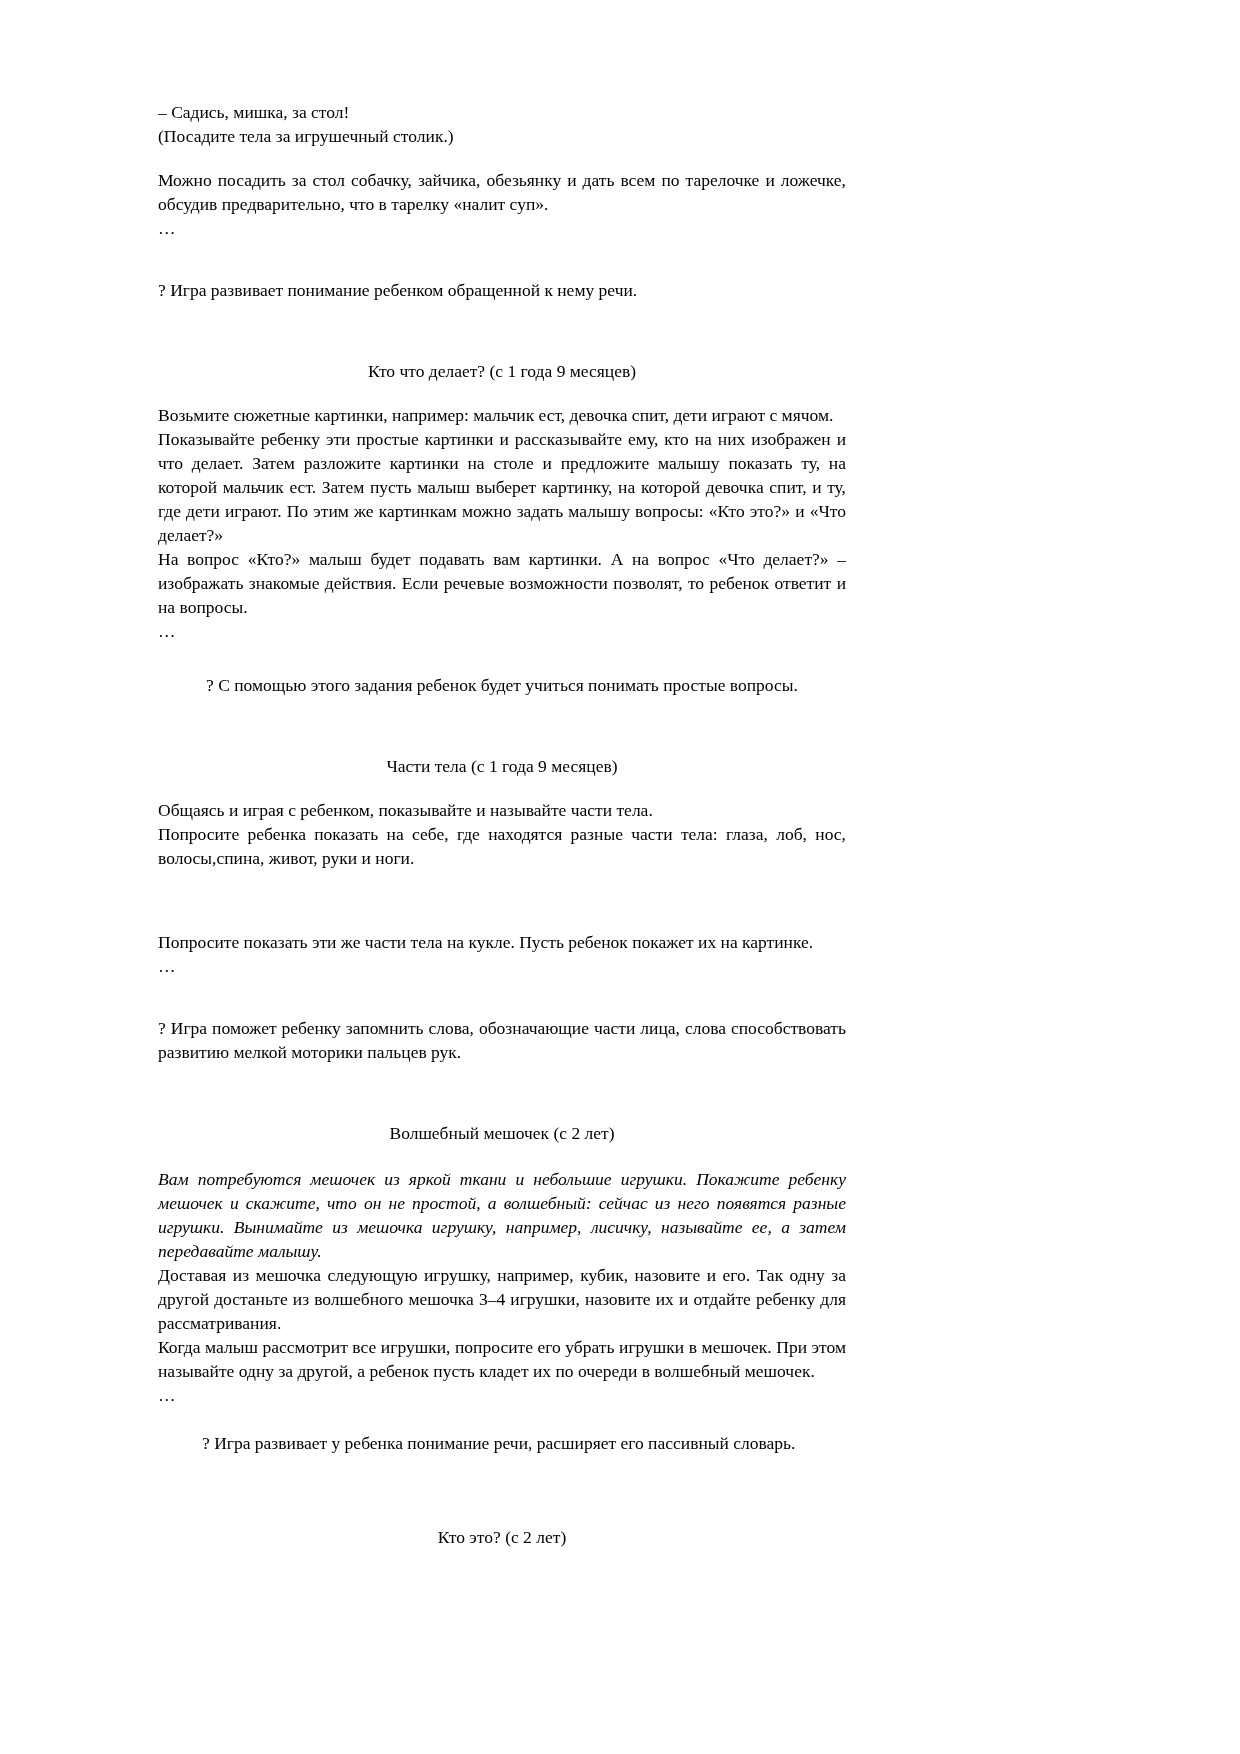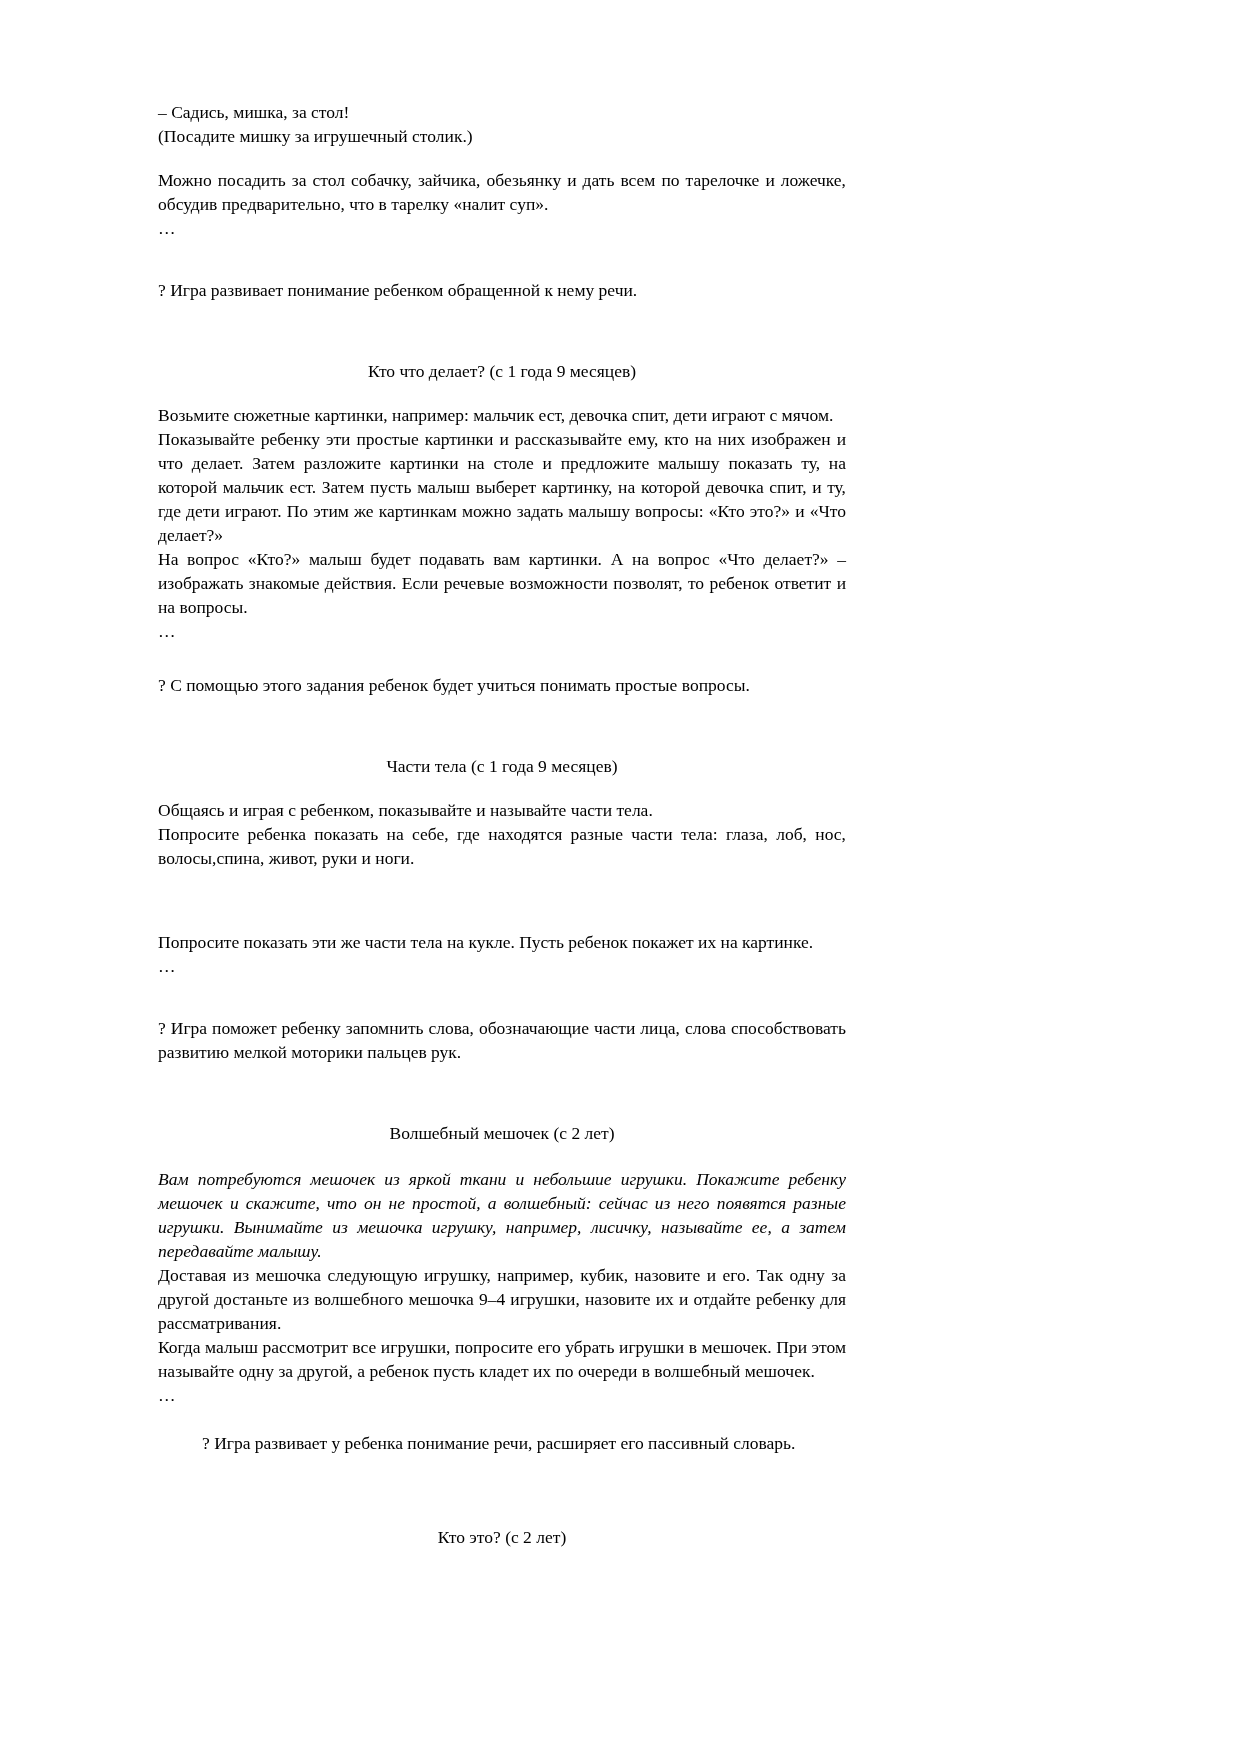--- a/index.html
+++ b/index.html
@@ -26,47 +26,47 @@
   }
   .heading {
     text-align: center;
   }
   .ellipsis, .dialogue, .stage, .single {
     text-align: left;
   }
   .mt-20 { margin-top: 20px; }
   .mt-22 { margin-top: 22px; font-style: italic; }
   .mt-24 { margin-top: 24px; margin-left: 44px; }
-  .mt-30 { margin-top: 30px; }
+  .mt-30 { margin-top: 30px; text-align: center; }
   .mt-38 { margin-top: 38px; }
   .mt-57 { margin-top: 57px; }
   .mt-60 { margin-top: 60px; }
   .mt-70 { margin-top: 70px; }
 </style>
 </head>
 <body>
 
 <div class="page">
   <p class="block dialogue">– Садись, мишка, за стол!</p>
-  <p class="block stage">(Посадите мишку за игрушечный столик.)</p>
+  <p class="block stage">(Посадите тела за игрушечный столик.)</p>
   <p class="block mt-20">Можно посадить за стол собачку, зайчика, обезьянку и дать всем по тарелочке и ложечке, обсудив предварительно, что в тарелку «налит суп».</p>
   <p class="block ellipsis">…</p>
   <p class="block single mt-38">? Игра развивает понимание ребенком обращенной к нему речи.</p>
   <p class="block heading mt-57">Кто что делает? (с 1 года 9 месяцев)</p>
   <p class="block single mt-20">Возьмите сюжетные картинки, например: мальчик ест, девочка спит, дети играют с мячом.</p>
   <p class="block">Показывайте ребенку эти простые картинки и рассказывайте ему, кто на них изображен и что делает. Затем разложите картинки на столе и предложите малышу показать ту, на которой мальчик ест. Затем пусть малыш выберет картинку, на которой девочка спит, и ту, где дети играют. По этим же картинкам можно задать малышу вопросы: «Кто это?» и «Что делает?»</p>
   <p class="block">На вопрос «Кто?» малыш будет подавать вам картинки. А на вопрос «Что делает?» – изображать знакомые действия. Если речевые возможности позволят, то ребенок ответит и на вопросы.</p>
   <p class="block ellipsis">…</p>
   <p class="block single mt-30">? С помощью этого задания ребенок будет учиться понимать простые вопросы.</p>
   <p class="block heading mt-57">Части тела (с 1 года 9 месяцев)</p>
   <p class="block single mt-20">Общаясь и играя с ребенком, показывайте и называйте части тела.</p>
   <p class="block">Попросите ребенка показать на себе, где находятся разные части тела: глаза, лоб, нос, волосы,спина, живот, руки и ноги.</p>
   <p class="block single mt-60">Попросите показать эти же части тела на кукле. Пусть ребенок покажет их на картинке.</p>
   <p class="block ellipsis">…</p>
   <p class="block mt-38">? Игра поможет ребенку запомнить слова, обозначающие части лица, слова способствовать развитию мелкой моторики пальцев рук.</p>
   <p class="block heading mt-57">Волшебный мешочек (с 2 лет)</p>
   <p class="block mt-22">Вам потребуются мешочек из яркой ткани и небольшие игрушки. Покажите ребенку мешочек и скажите, что он не простой, а волшебный: сейчас из него появятся разные игрушки. Вынимайте из мешочка игрушку, например, лисичку, называйте ее, а затем передавайте малышу.</p>
-  <p class="block">Доставая из мешочка следующую игрушку, например, кубик, назовите и его. Так одну за другой достаньте из волшебного мешочка 9–4 игрушки, назовите их и отдайте ребенку для рассматривания.</p>
+  <p class="block">Доставая из мешочка следующую игрушку, например, кубик, назовите и его. Так одну за другой достаньте из волшебного мешочка 3–4 игрушки, назовите их и отдайте ребенку для рассматривания.</p>
   <p class="block">Когда малыш рассмотрит все игрушки, попросите его убрать игрушки в мешочек. При этом называйте одну за другой, а ребенок пусть кладет их по очереди в волшебный мешочек.</p>
   <p class="block ellipsis">…</p>
   <p class="block single mt-24">? Игра развивает у ребенка понимание речи, расширяет его пассивный словарь.</p>
   <p class="block heading mt-70">Кто это? (с 2 лет)</p>
 </div>
 
 </body></html>

